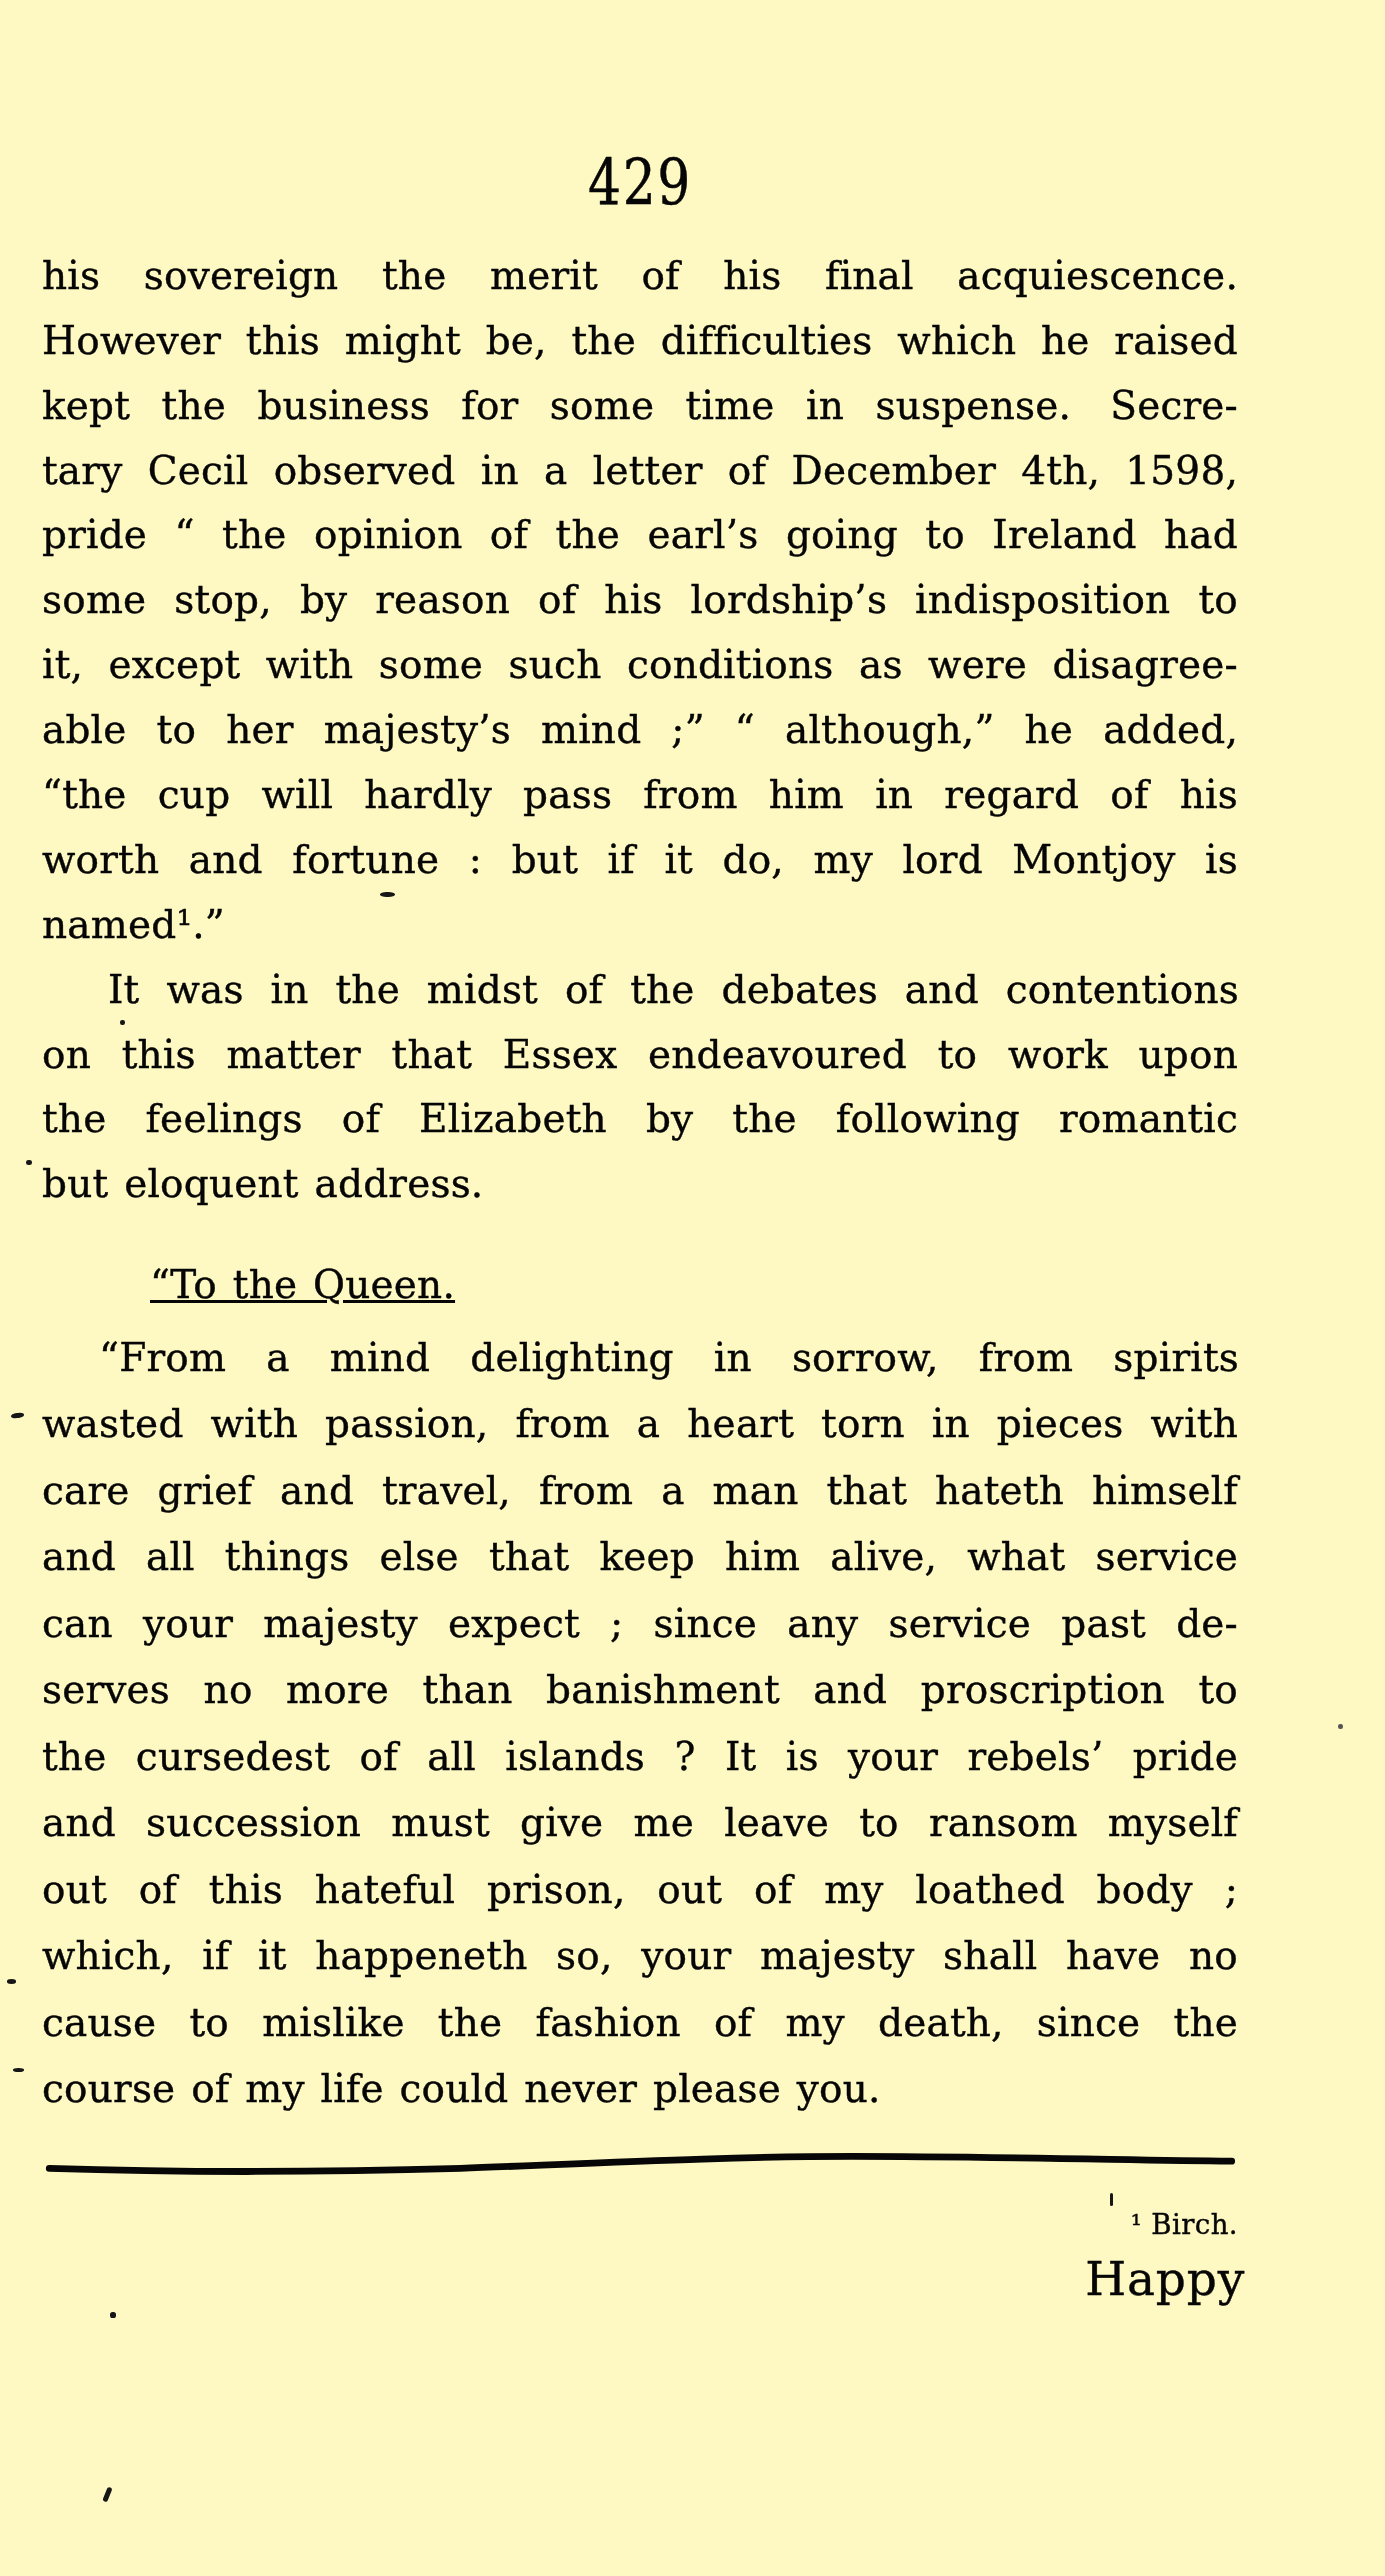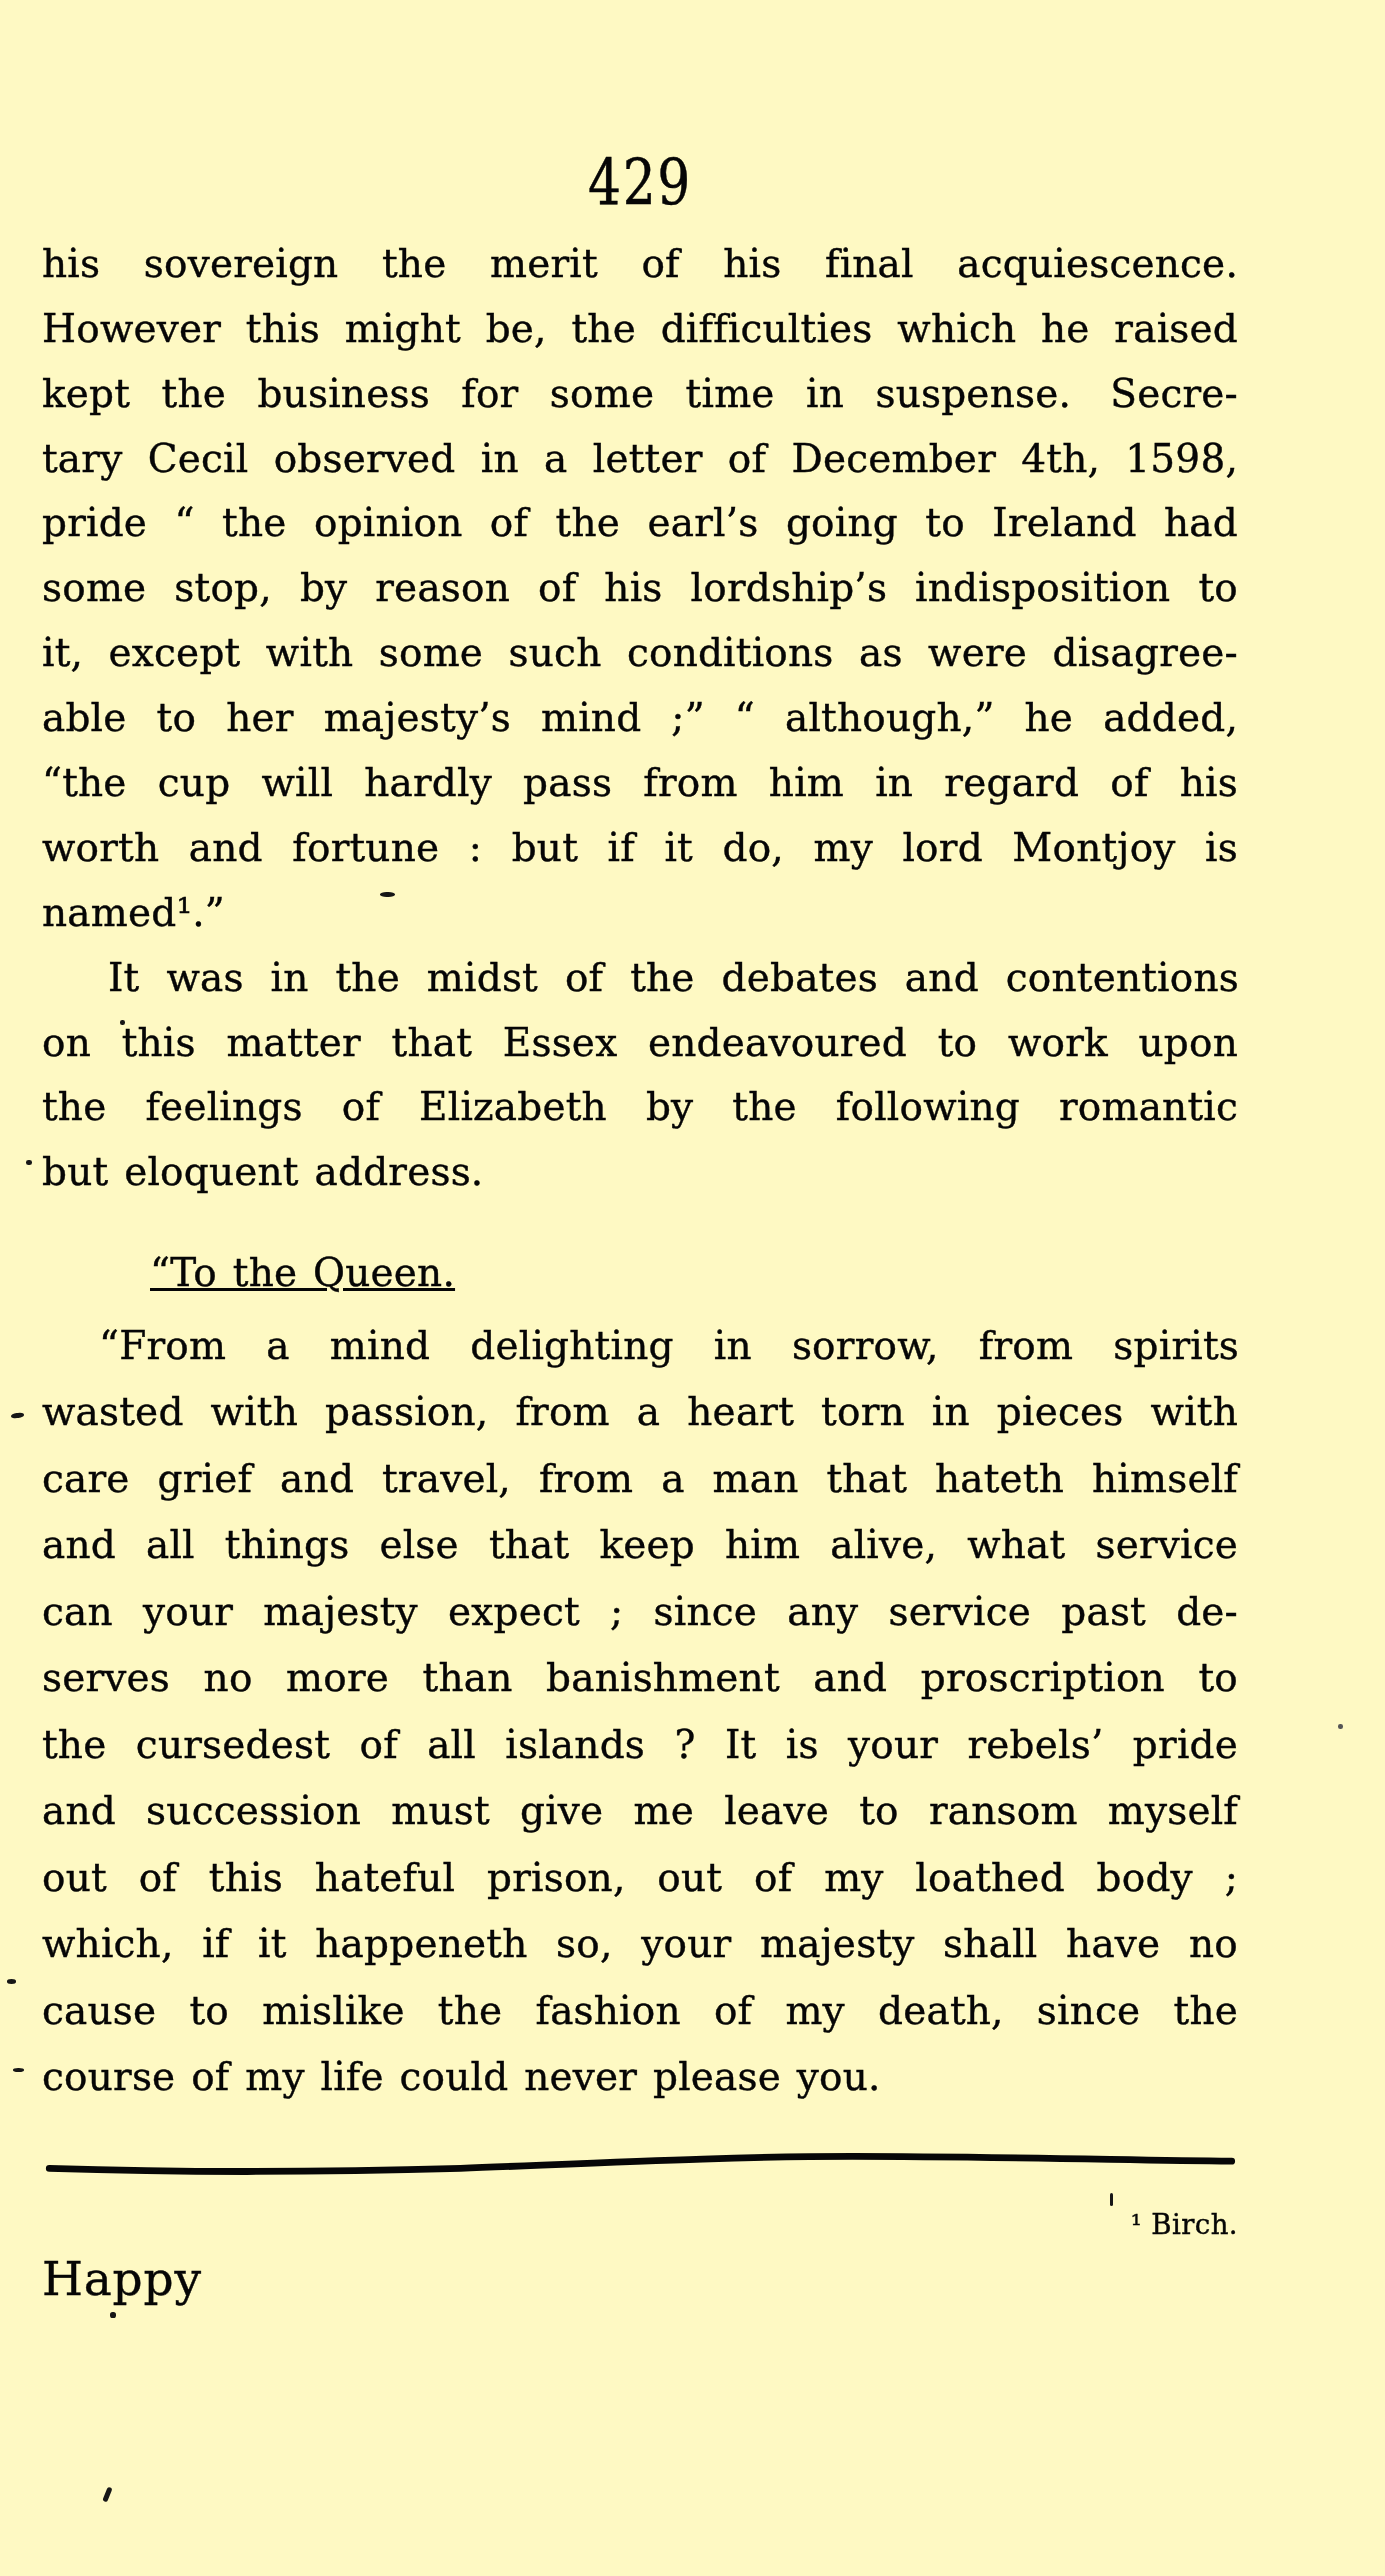--- a/index.html
+++ b/index.html
@@ -17,32 +17,33 @@
     text-align:center;font-size:52px;
     transform:scaleY(1.22);transform-origin:center top;
     letter-spacing:1.6px;
   }
   .ln{
     position:absolute;left:42px;width:1196px;
     font-size:39px;line-height:1.2;
     letter-spacing:0.2px;word-spacing:3.2px;
     text-align:justify;text-align-last:justify;
     white-space:nowrap;
+    margin-top:12px;
   }
   .ln.short{text-align:left;text-align-last:left;width:auto;}
   .ln.ind1{left:108px;width:1131px;}
   .ln.ind2{left:99px;width:1140px;}
   .ln.ind3{left:150px;text-decoration:underline;}
   .footnote{
     position:absolute;left:42px;width:1196px;
     text-align:right;font-size:27.6px;letter-spacing:0.4px;
   }
   .catchword{
     position:absolute;left:42px;width:1203px;
-    font-size:47px;letter-spacing:0.8px;
+    text-align:right;font-size:47px;letter-spacing:0.8px;
   }
   .rule{position:absolute;left:36px;top:2146px;}
   .speck{position:absolute;background:#161616;border-radius:45%;}
 </style>
 </head>
 <body>
 
 <div class="page">
 
   <div class="pagenum" style="top:146px">429</div>

